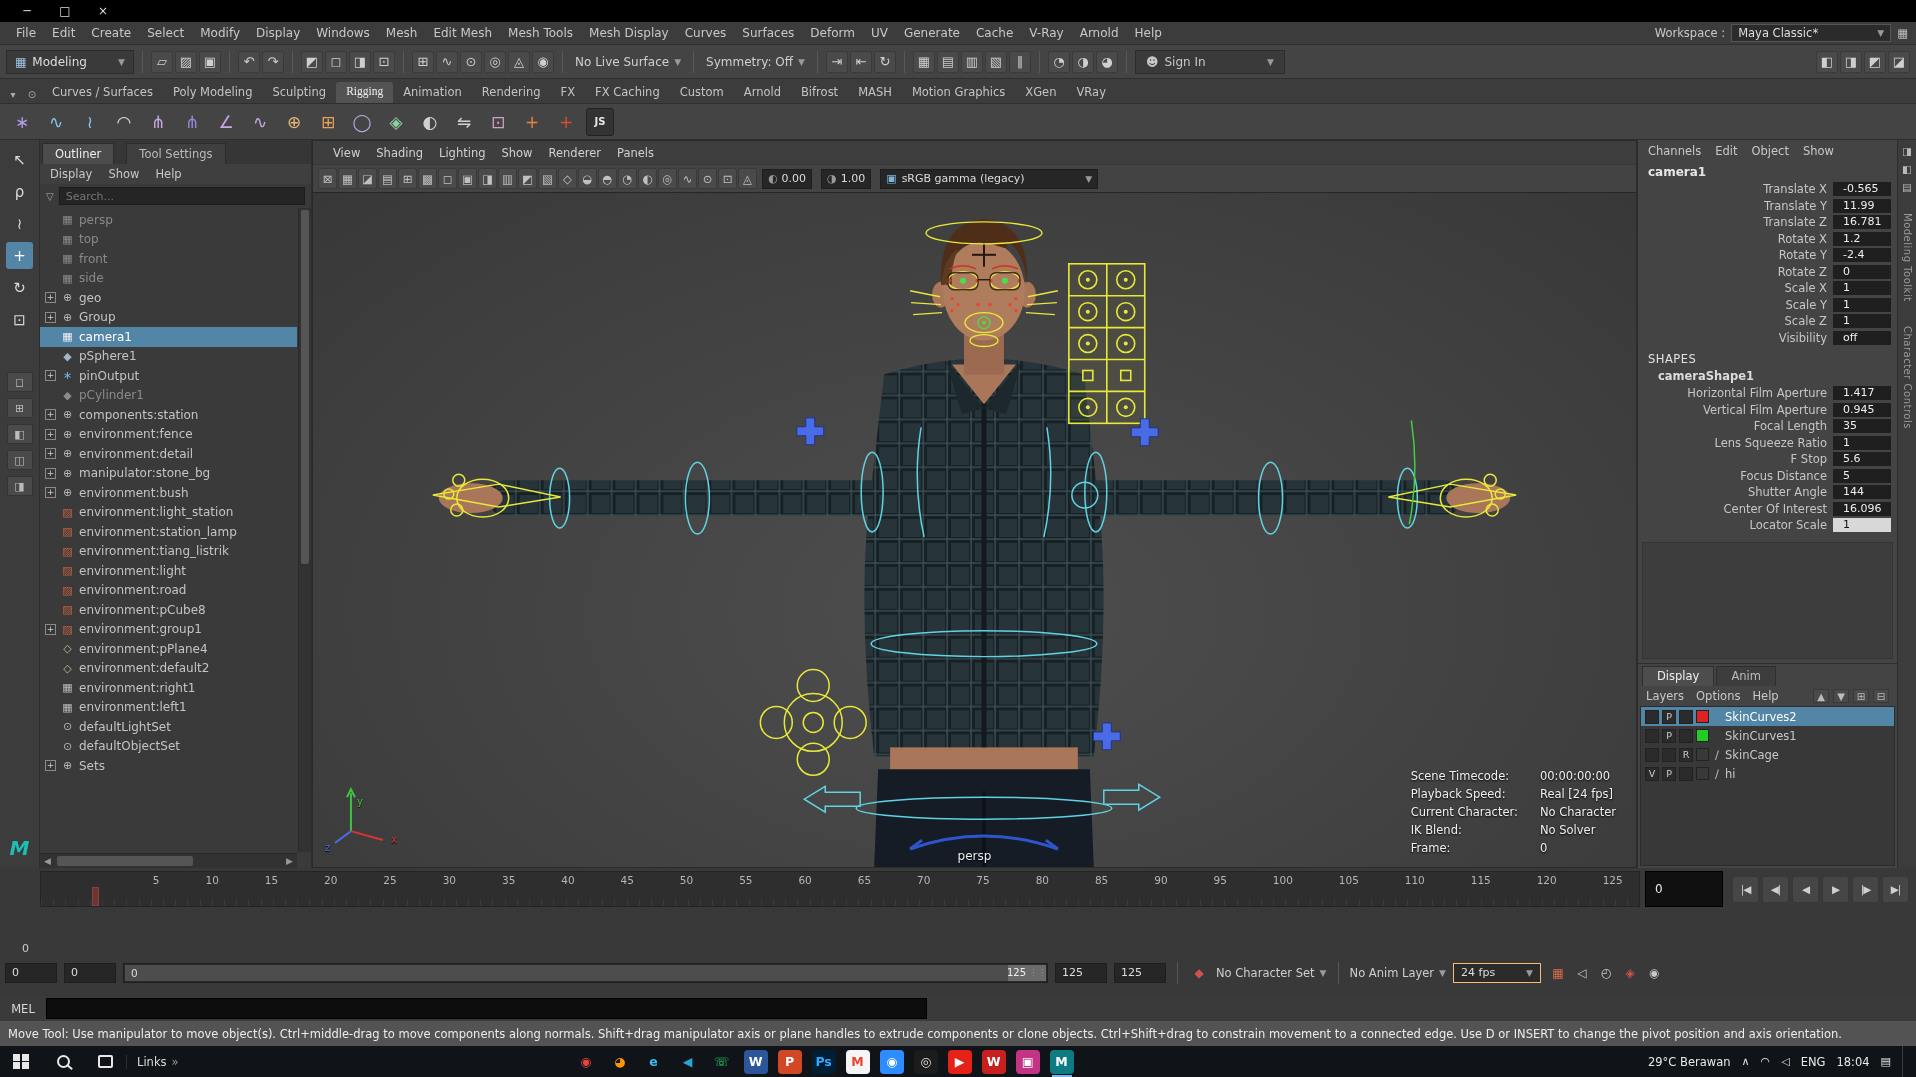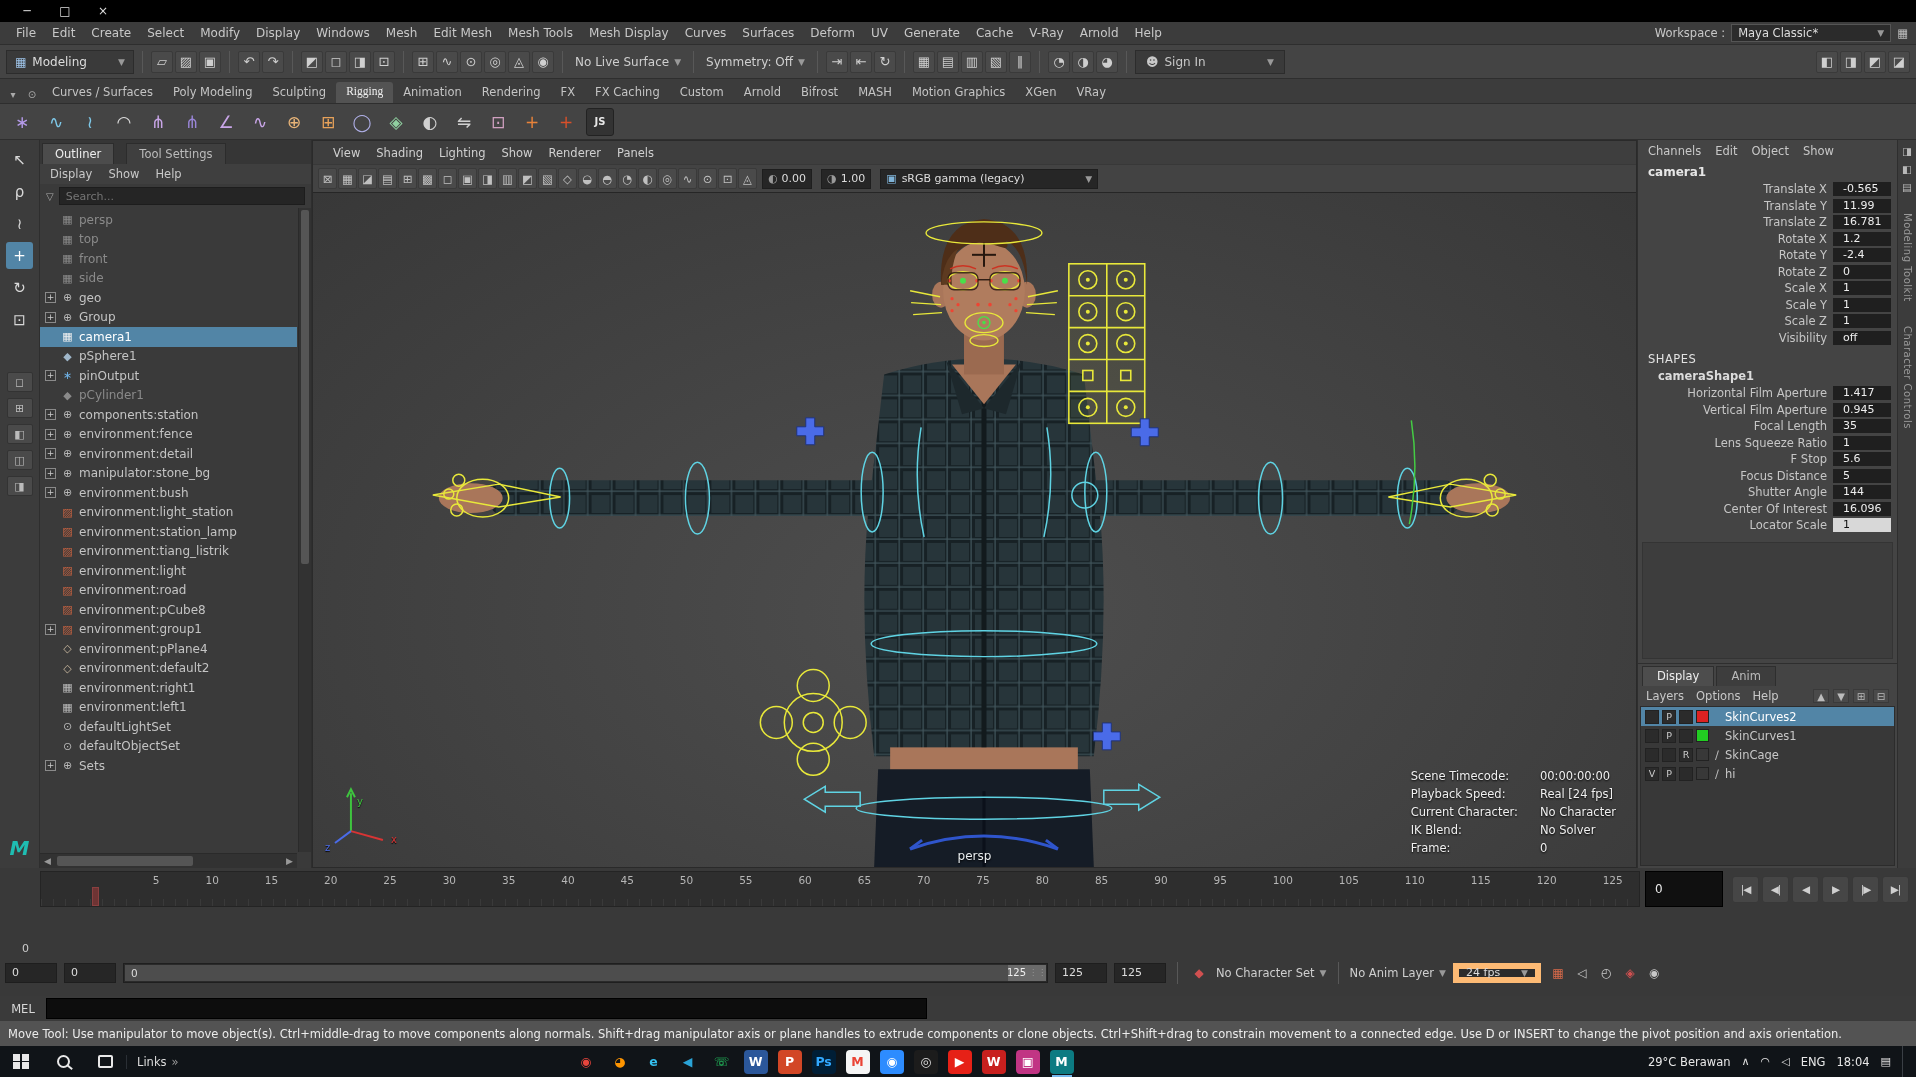--- a/index.html
+++ b/index.html
@@ -131,21 +131,21 @@
 .range-zero{position:absolute;left:22px;bottom:5px;font-size:11px;color:#ccc;}
 
 .rangerow{flex:0 0 25px;background:#393939;display:flex;align-items:center;gap:7px;padding:0 5px;}
 .rs-field{flex:0 0 52px;height:20px;background:#262626;border:1px solid #1e1e1e;color:#ddd;font-size:11px;display:flex;align-items:center;padding-left:6px;}
 .range-bar{flex:1;max-width:925px;height:20px;background:#2a2a2a;border:1px solid #1f1f1f;position:relative;}
 .range-inner{position:absolute;inset:1px;background:#4d4d4d;}
 .range-lab-start{position:absolute;left:7px;top:3px;font-size:10.5px;color:#ddd;}
 .range-handle{position:absolute;right:1px;top:1px;bottom:1px;width:38px;background:#6a6a6a;display:flex;align-items:center;justify-content:center;gap:3px;font-size:10px;color:#f0f0f0;}
 .grip{color:#999;font-size:8px;letter-spacing:1px;}
 .rs-dd{display:flex;align-items:center;gap:5px;color:#cfcfcf;font-size:11.5px;white-space:nowrap;}
-.fps-dd{width:88px;height:20px;background:#2b2b2b;border:6px solid #fdba74;display:flex;align-items:center;justify-content:space-between;padding:0 7px;font-size:11px;color:#ddd;}
+.fps-dd{width:88px;height:20px;background:#2b2b2b;border:1px solid #fdba74;display:flex;align-items:center;justify-content:space-between;padding:0 7px;font-size:11px;color:#ddd;}
 .rr-ico{width:20px;height:20px;display:flex;align-items:center;justify-content:center;font-size:12px;}
 
 
 .melrow{flex:0 0 11px;background:#393939;}
 .cmdrow{flex:0 0 25px;background:#3a3a3a;display:flex;align-items:center;}
 .mel-label{flex:0 0 46px;text-align:center;color:#d8d8d8;font-size:11.5px;}
 .mel-input{width:46%;height:21px;background:#0d0d0d;border:1px solid #000;color:#ddd;outline:none;padding:0 5px;font-size:11.5px;}
 .mel-result{flex:1;height:21px;margin-right:3px;background:#4f4f4f;border:1px solid #3a3a3a;color:#f2f2f2;font-size:11.5px;display:flex;align-items:center;padding-left:9px;font-family:"DejaVu Sans Mono",monospace;white-space:nowrap;overflow:hidden;}
 .helprow{flex:0 0 25px;background:#535353;display:flex;align-items:center;padding-left:8px;color:#ececec;font-size:11.5px;white-space:nowrap;overflow:hidden;}
 

